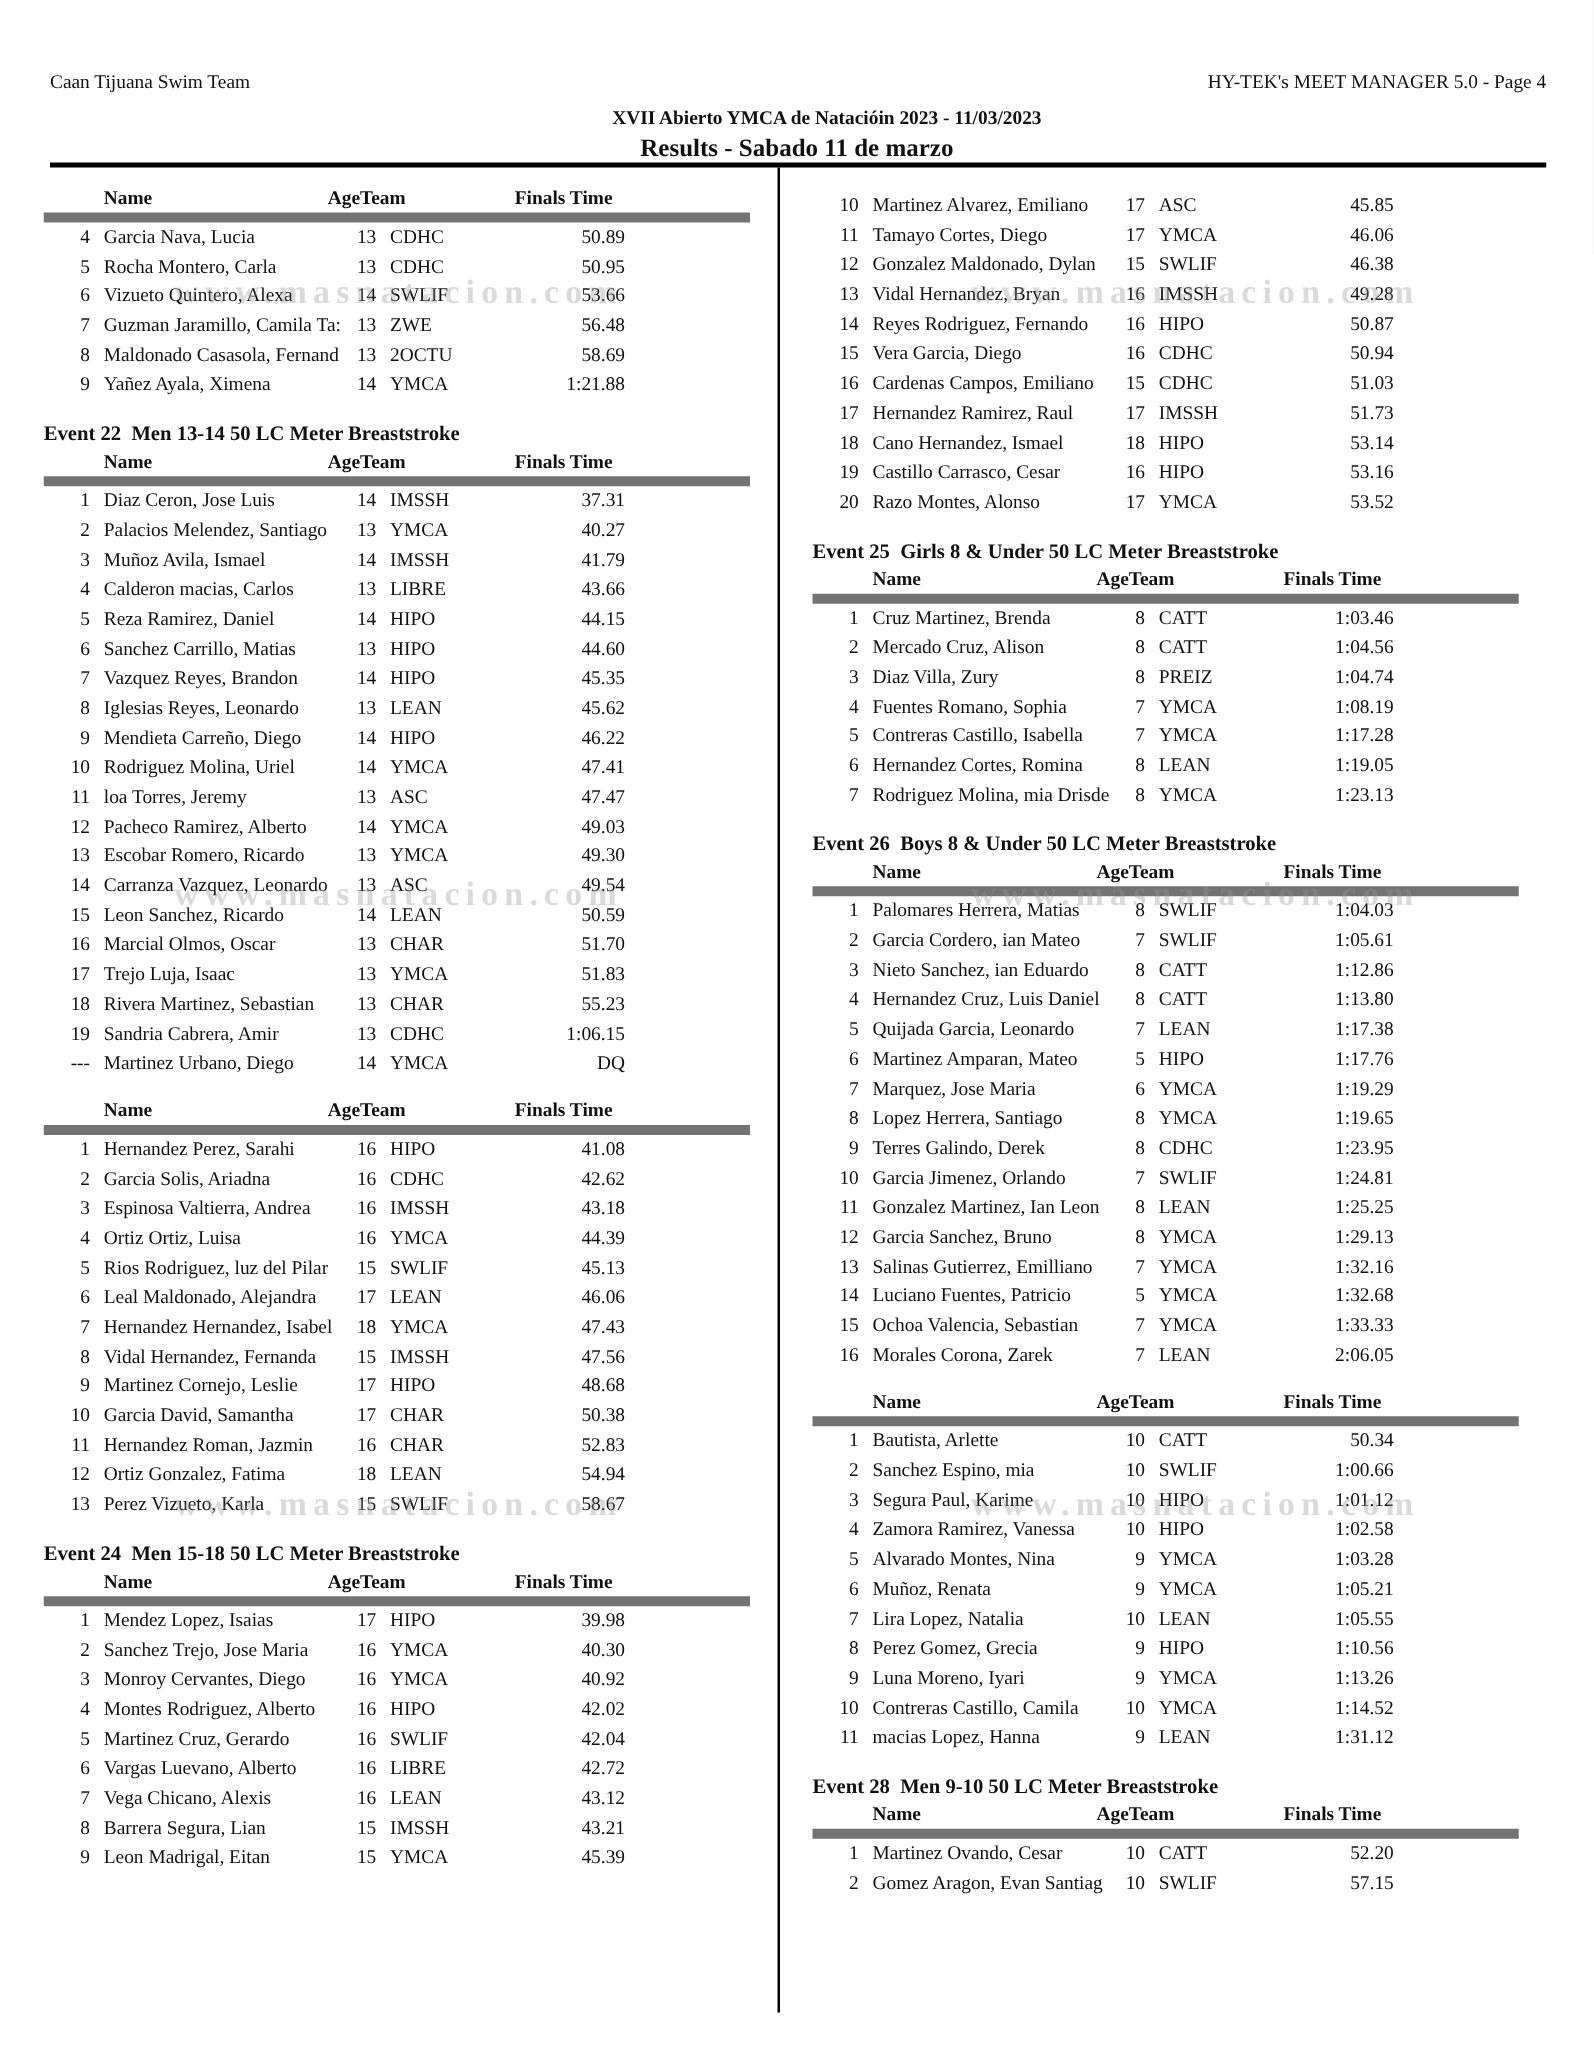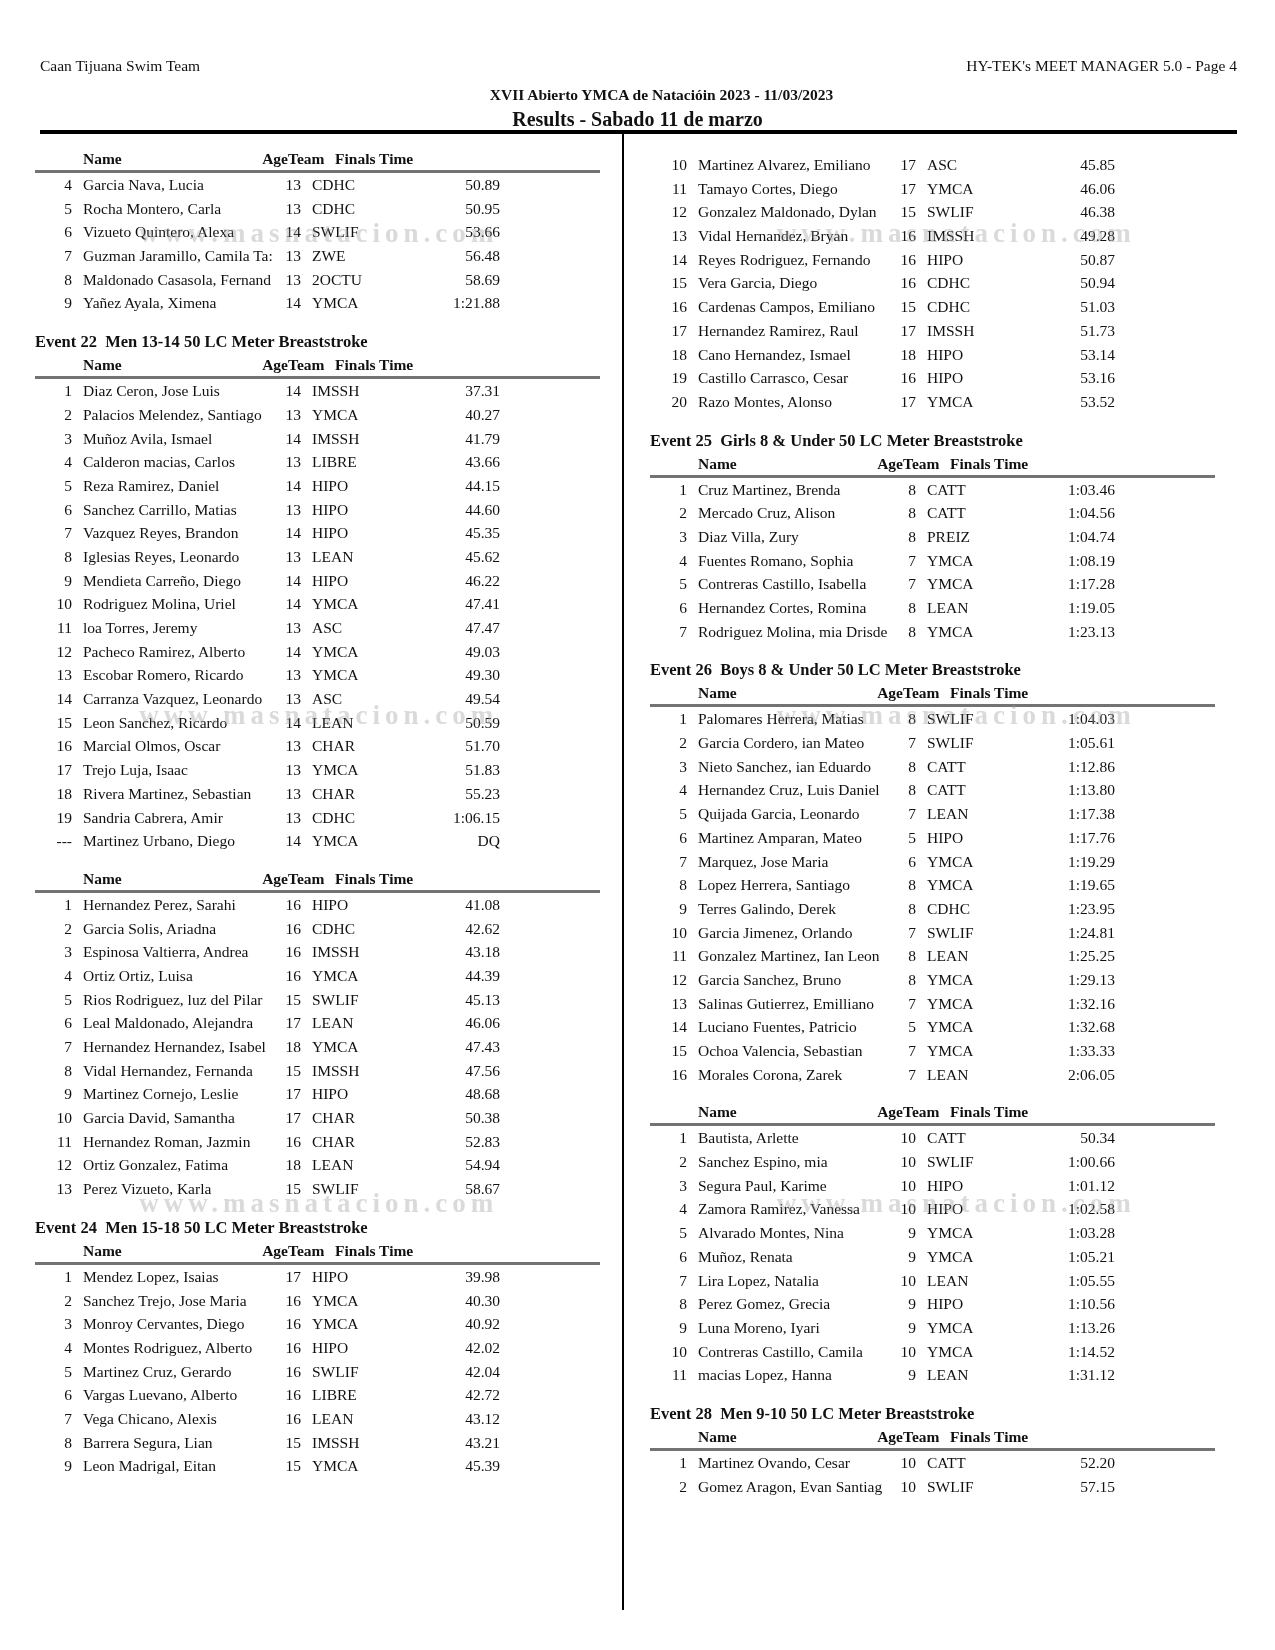--- a/index.html
+++ b/index.html
@@ -44,26 +44,26 @@
 
   .event-section { margin-top:15px; }
   .event-section:first-child { margin-top:10px; }
   .event-section.continuation:first-child { margin-top:15px; }
 
   .event-title {
     font-weight:bold; font-size:16.5px; line-height:24px; white-space:pre;
   }
   .cols-header {
     position:relative; height:22px; line-height:22px;
-    border-bottom:3px solid #737373; font-weight:bold; font-size:15.5px;
+    border-bottom:8px solid #737373; font-weight:bold; font-size:15.5px;
   }
   .cols-header .h-name { position:absolute; left:48px; }
   .cols-header .h-age  { position:absolute; left:153px; width:100px; text-align:right; }
   .cols-header .h-team { position:absolute; left:253px; }
-  .cols-header .h-time { position:absolute; left:300px; width:155px; text-align:left; }
+  .cols-header .h-time { position:absolute; left:300px; width:155px; text-align:right; }
 
   .result-row { position:relative; height:23.7px; line-height:23.7px; font-size:15.5px; }
   .result-row .rank { position:absolute; left:0; width:37px; text-align:right; }
   .result-row .name { position:absolute; left:48px; white-space:nowrap; }
   .result-row .age  { position:absolute; left:166px; width:100px; text-align:right; }
   .result-row .team { position:absolute; left:277px; }
   .result-row .time { position:absolute; left:310px; width:155px; text-align:right; }
 </style>
 </head>
 <body>

